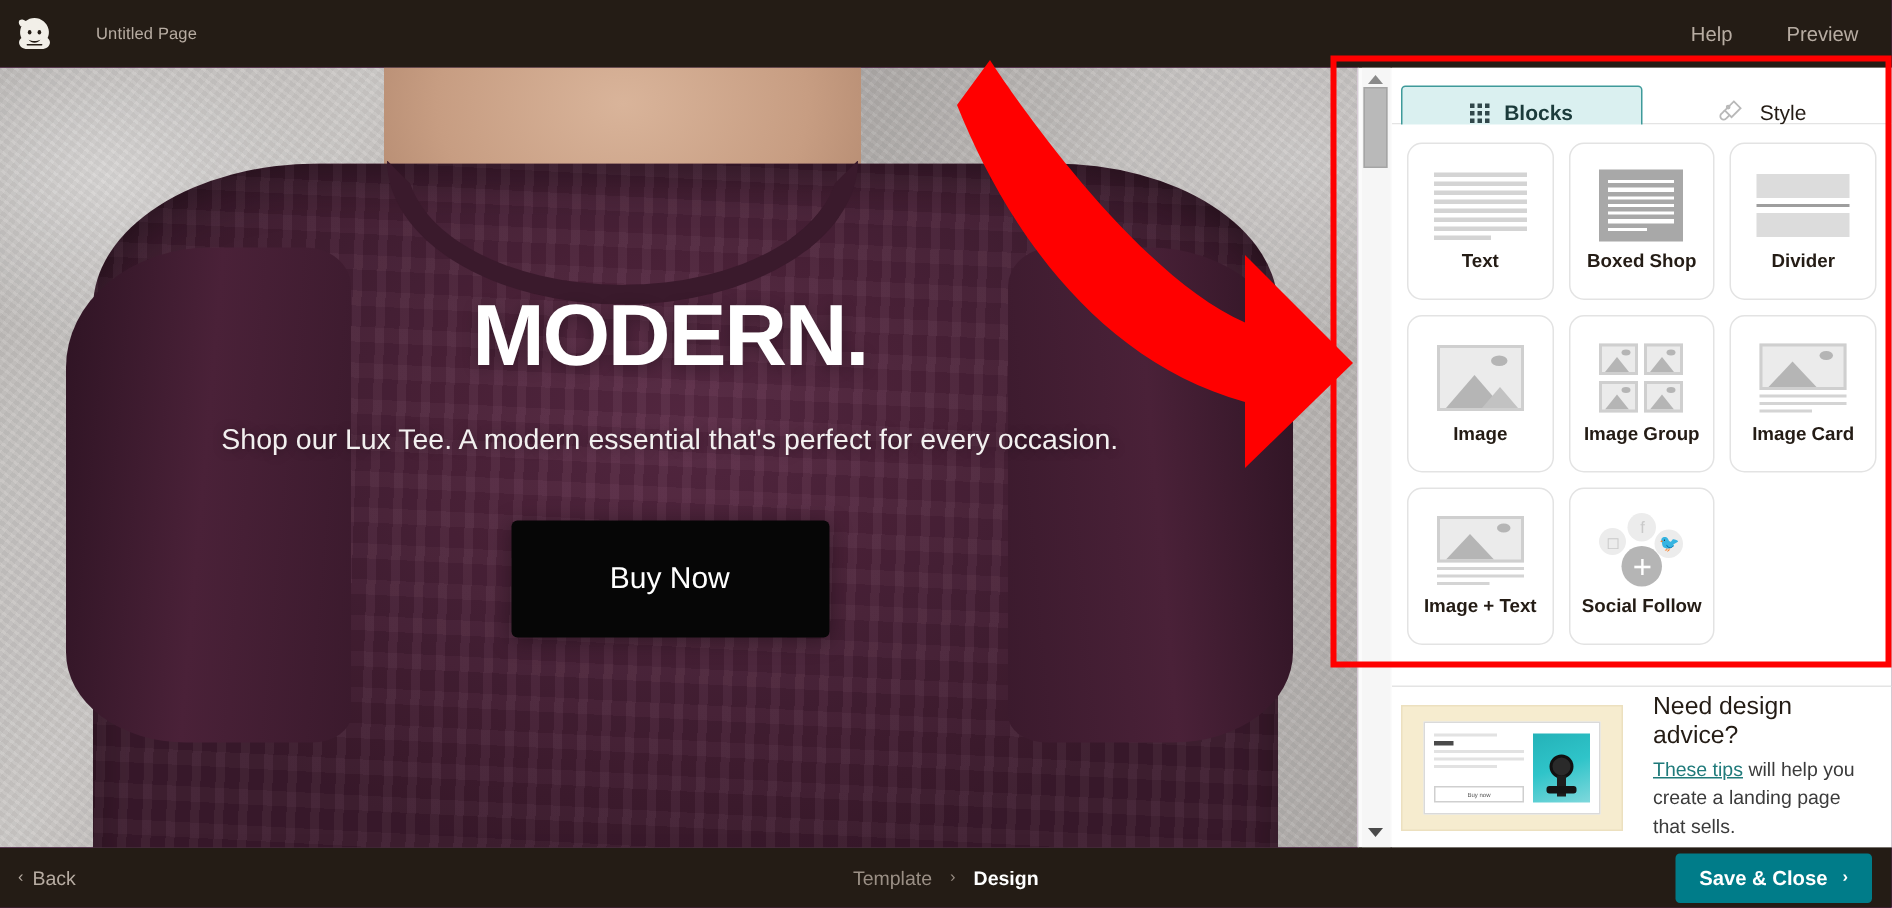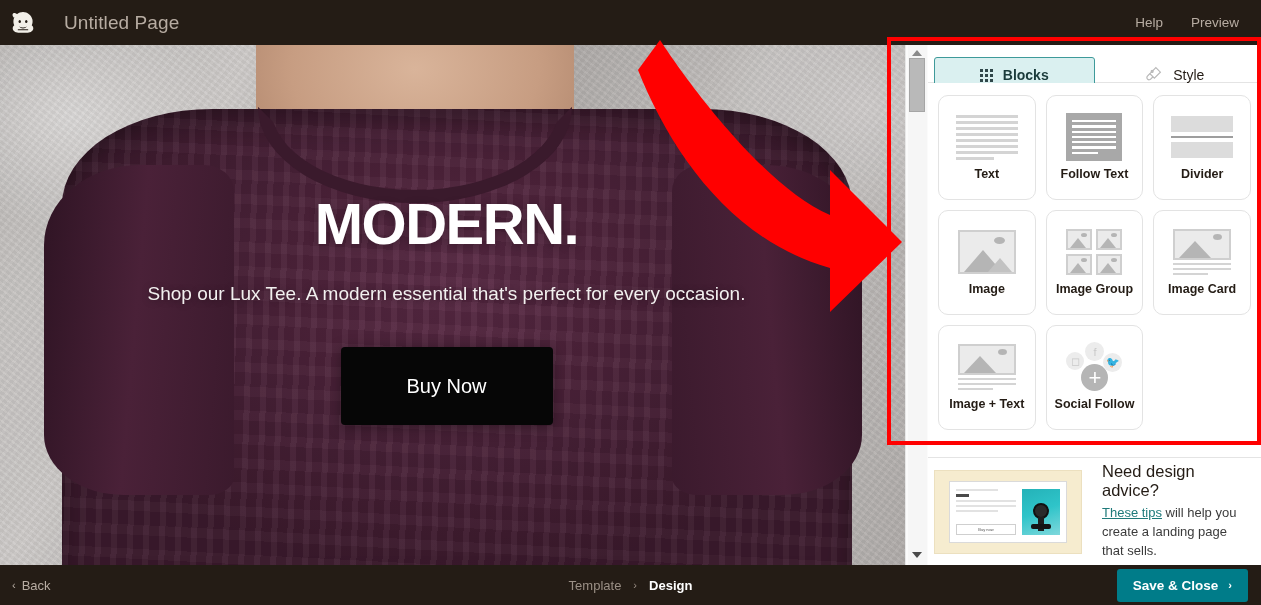--- a/index.html
+++ b/index.html
@@ -18,28 +18,28 @@
     display: flex; align-items: center;
     z-index: 40;
   }
   .logo-wrap {
     width: 46px; height: 45px;
     display: flex; align-items: center; justify-content: center;
   }
   .logo-wrap svg { display: block; }
   .page-title {
     color: #b7aca2;
-    font-size: 19px;
+    font-size: 11px;
     margin-left: 18px;
     letter-spacing: .1px;
   }
   .topbar-right {
     margin-left: auto;
     display: flex; align-items: center;
-    gap: 28px;
+    gap: 36px;
     padding-right: 22px;
   }
   .topbar-link {
     color: #b7aca2; font-size: 13.5px; cursor: pointer;
   }
 
   
   .canvas {
     position: absolute; top: 45px; left: 0;
     width: 905px; height: 520px;
@@ -524,21 +524,21 @@
           <div class="g-box">
               <i></i>
               <i></i>
               <i></i>
               <i></i>
               <i></i>
               <i></i>
               <i></i>
             </div>
         </div>
-        <div class="block-label">Follow Text</div>
+        <div class="block-label">Boxed Shop</div>
       </div>
 
       <div class="block-card">
         <div class="block-icon">
           <div class="g-div">
               <div class="blk"></div>
               <div class="rule"></div>
               <div class="blk"></div>
             </div>
         </div>

